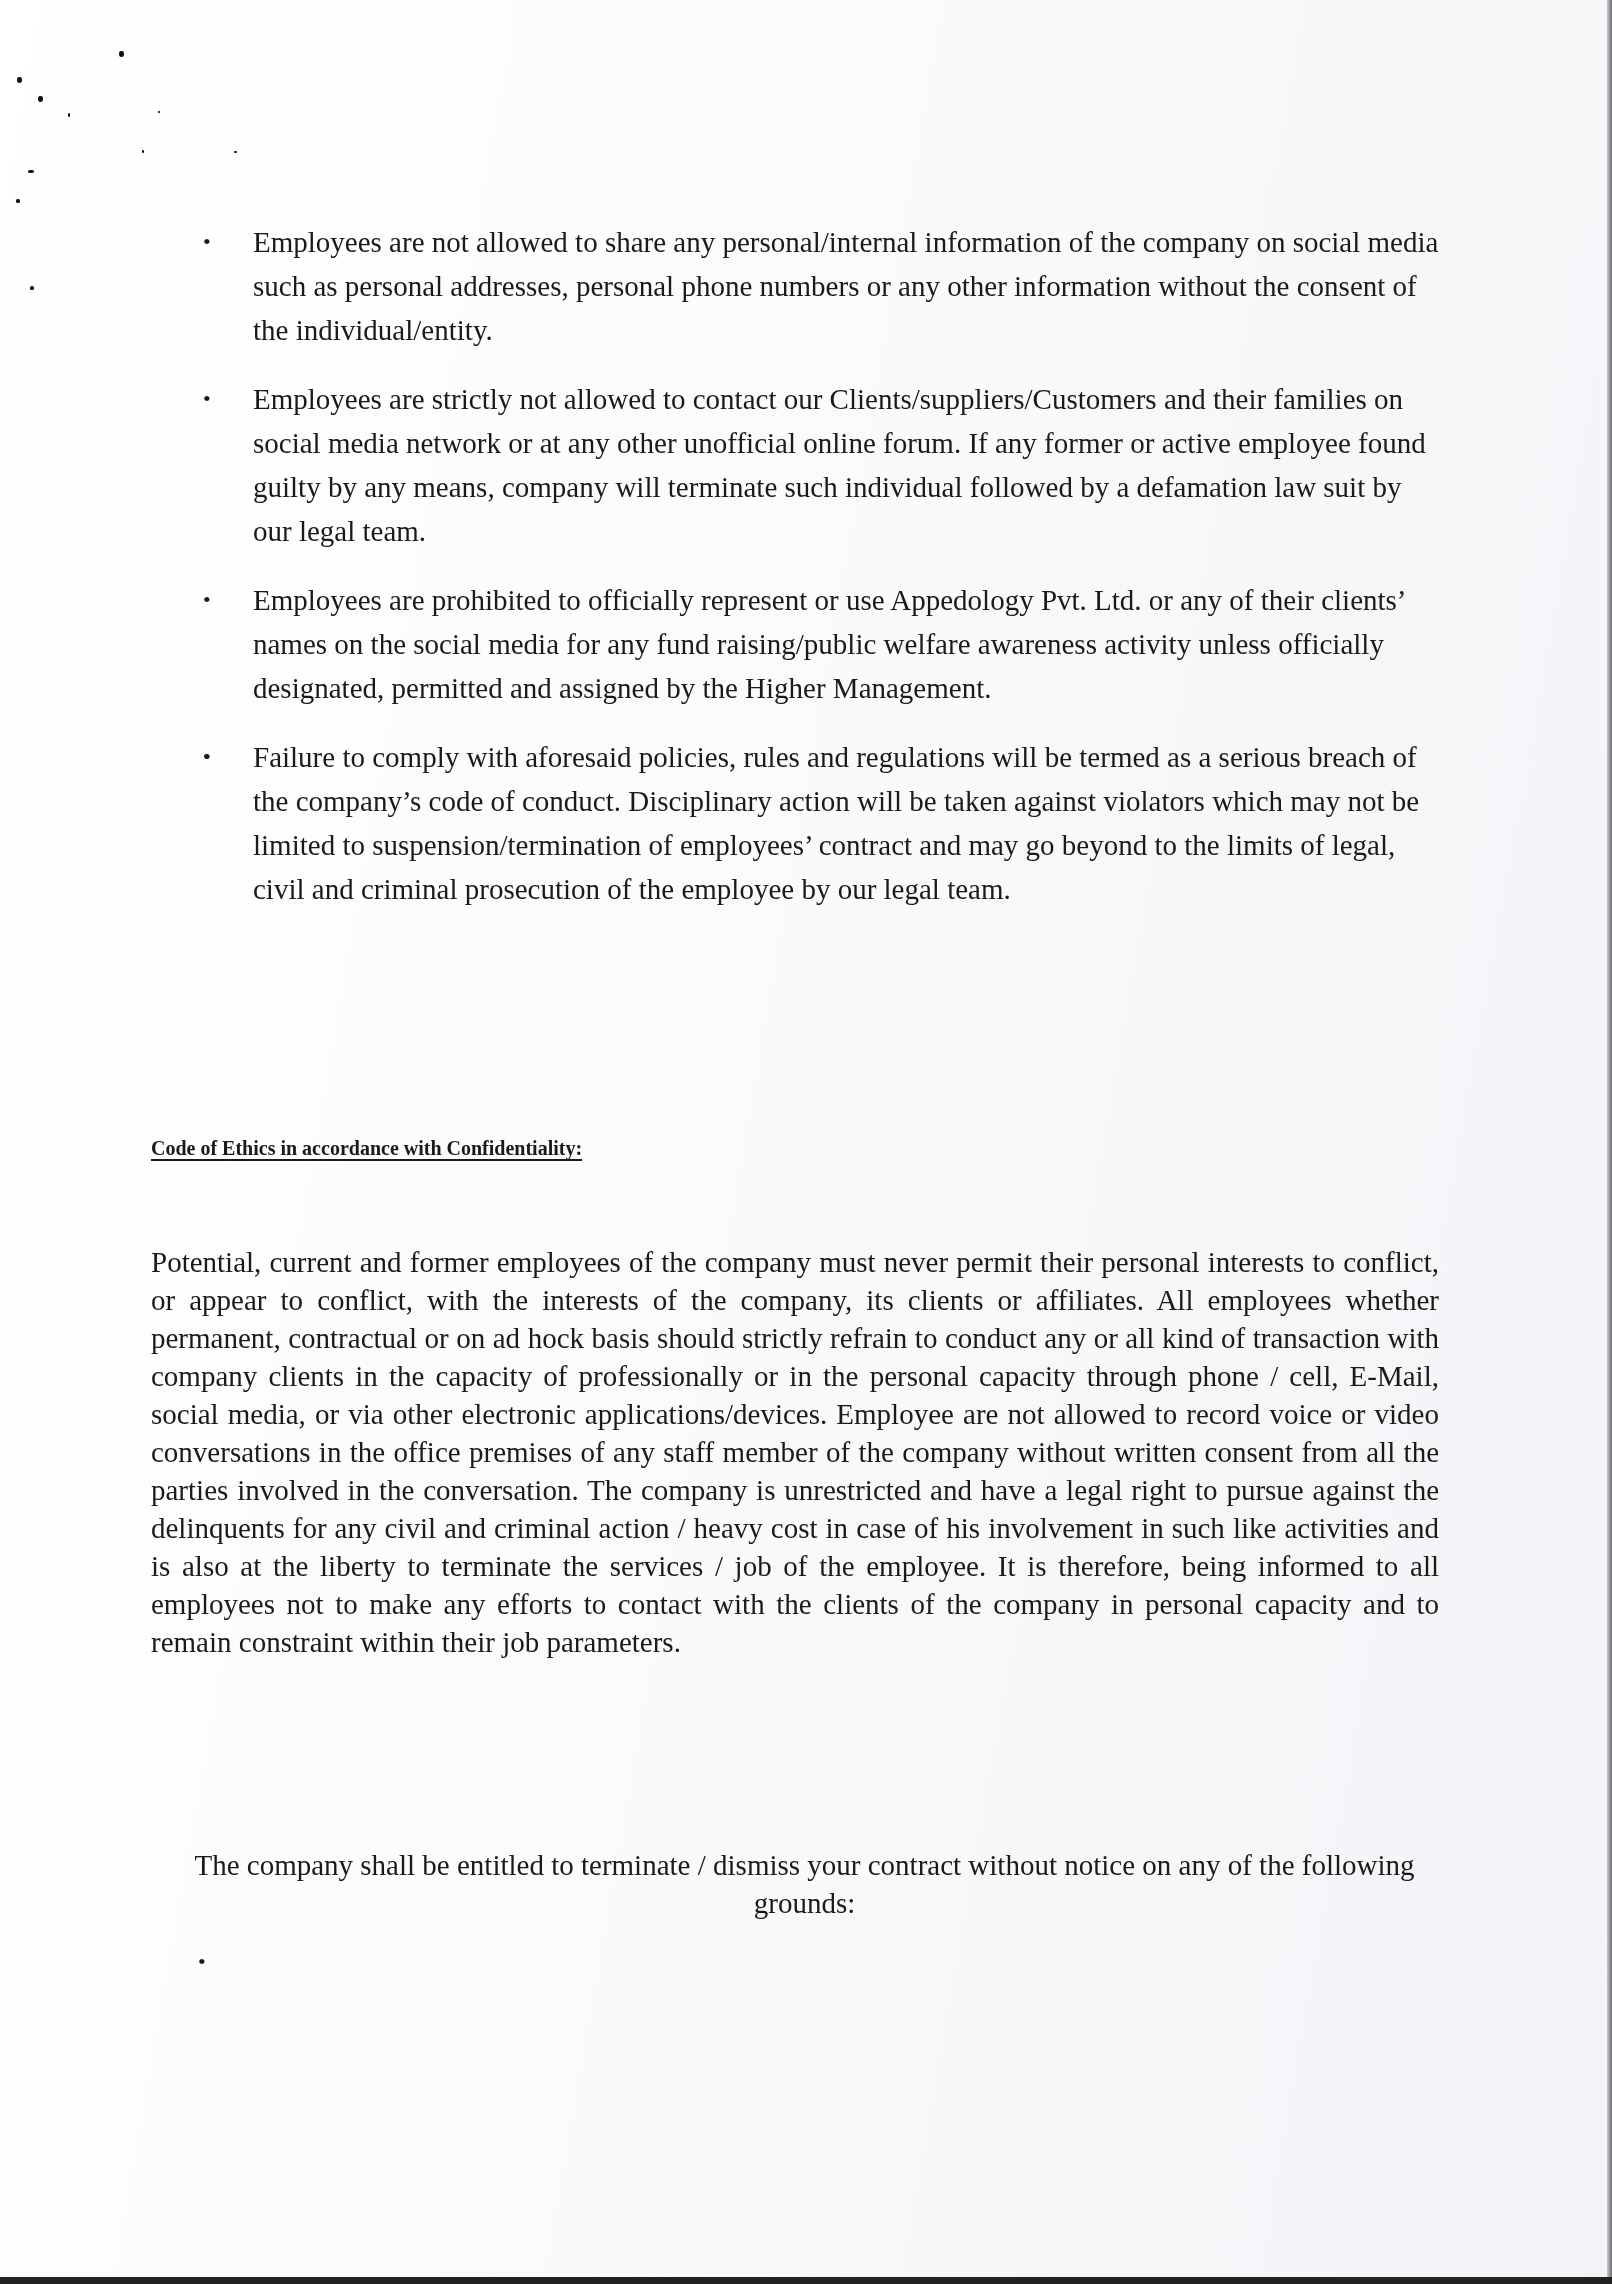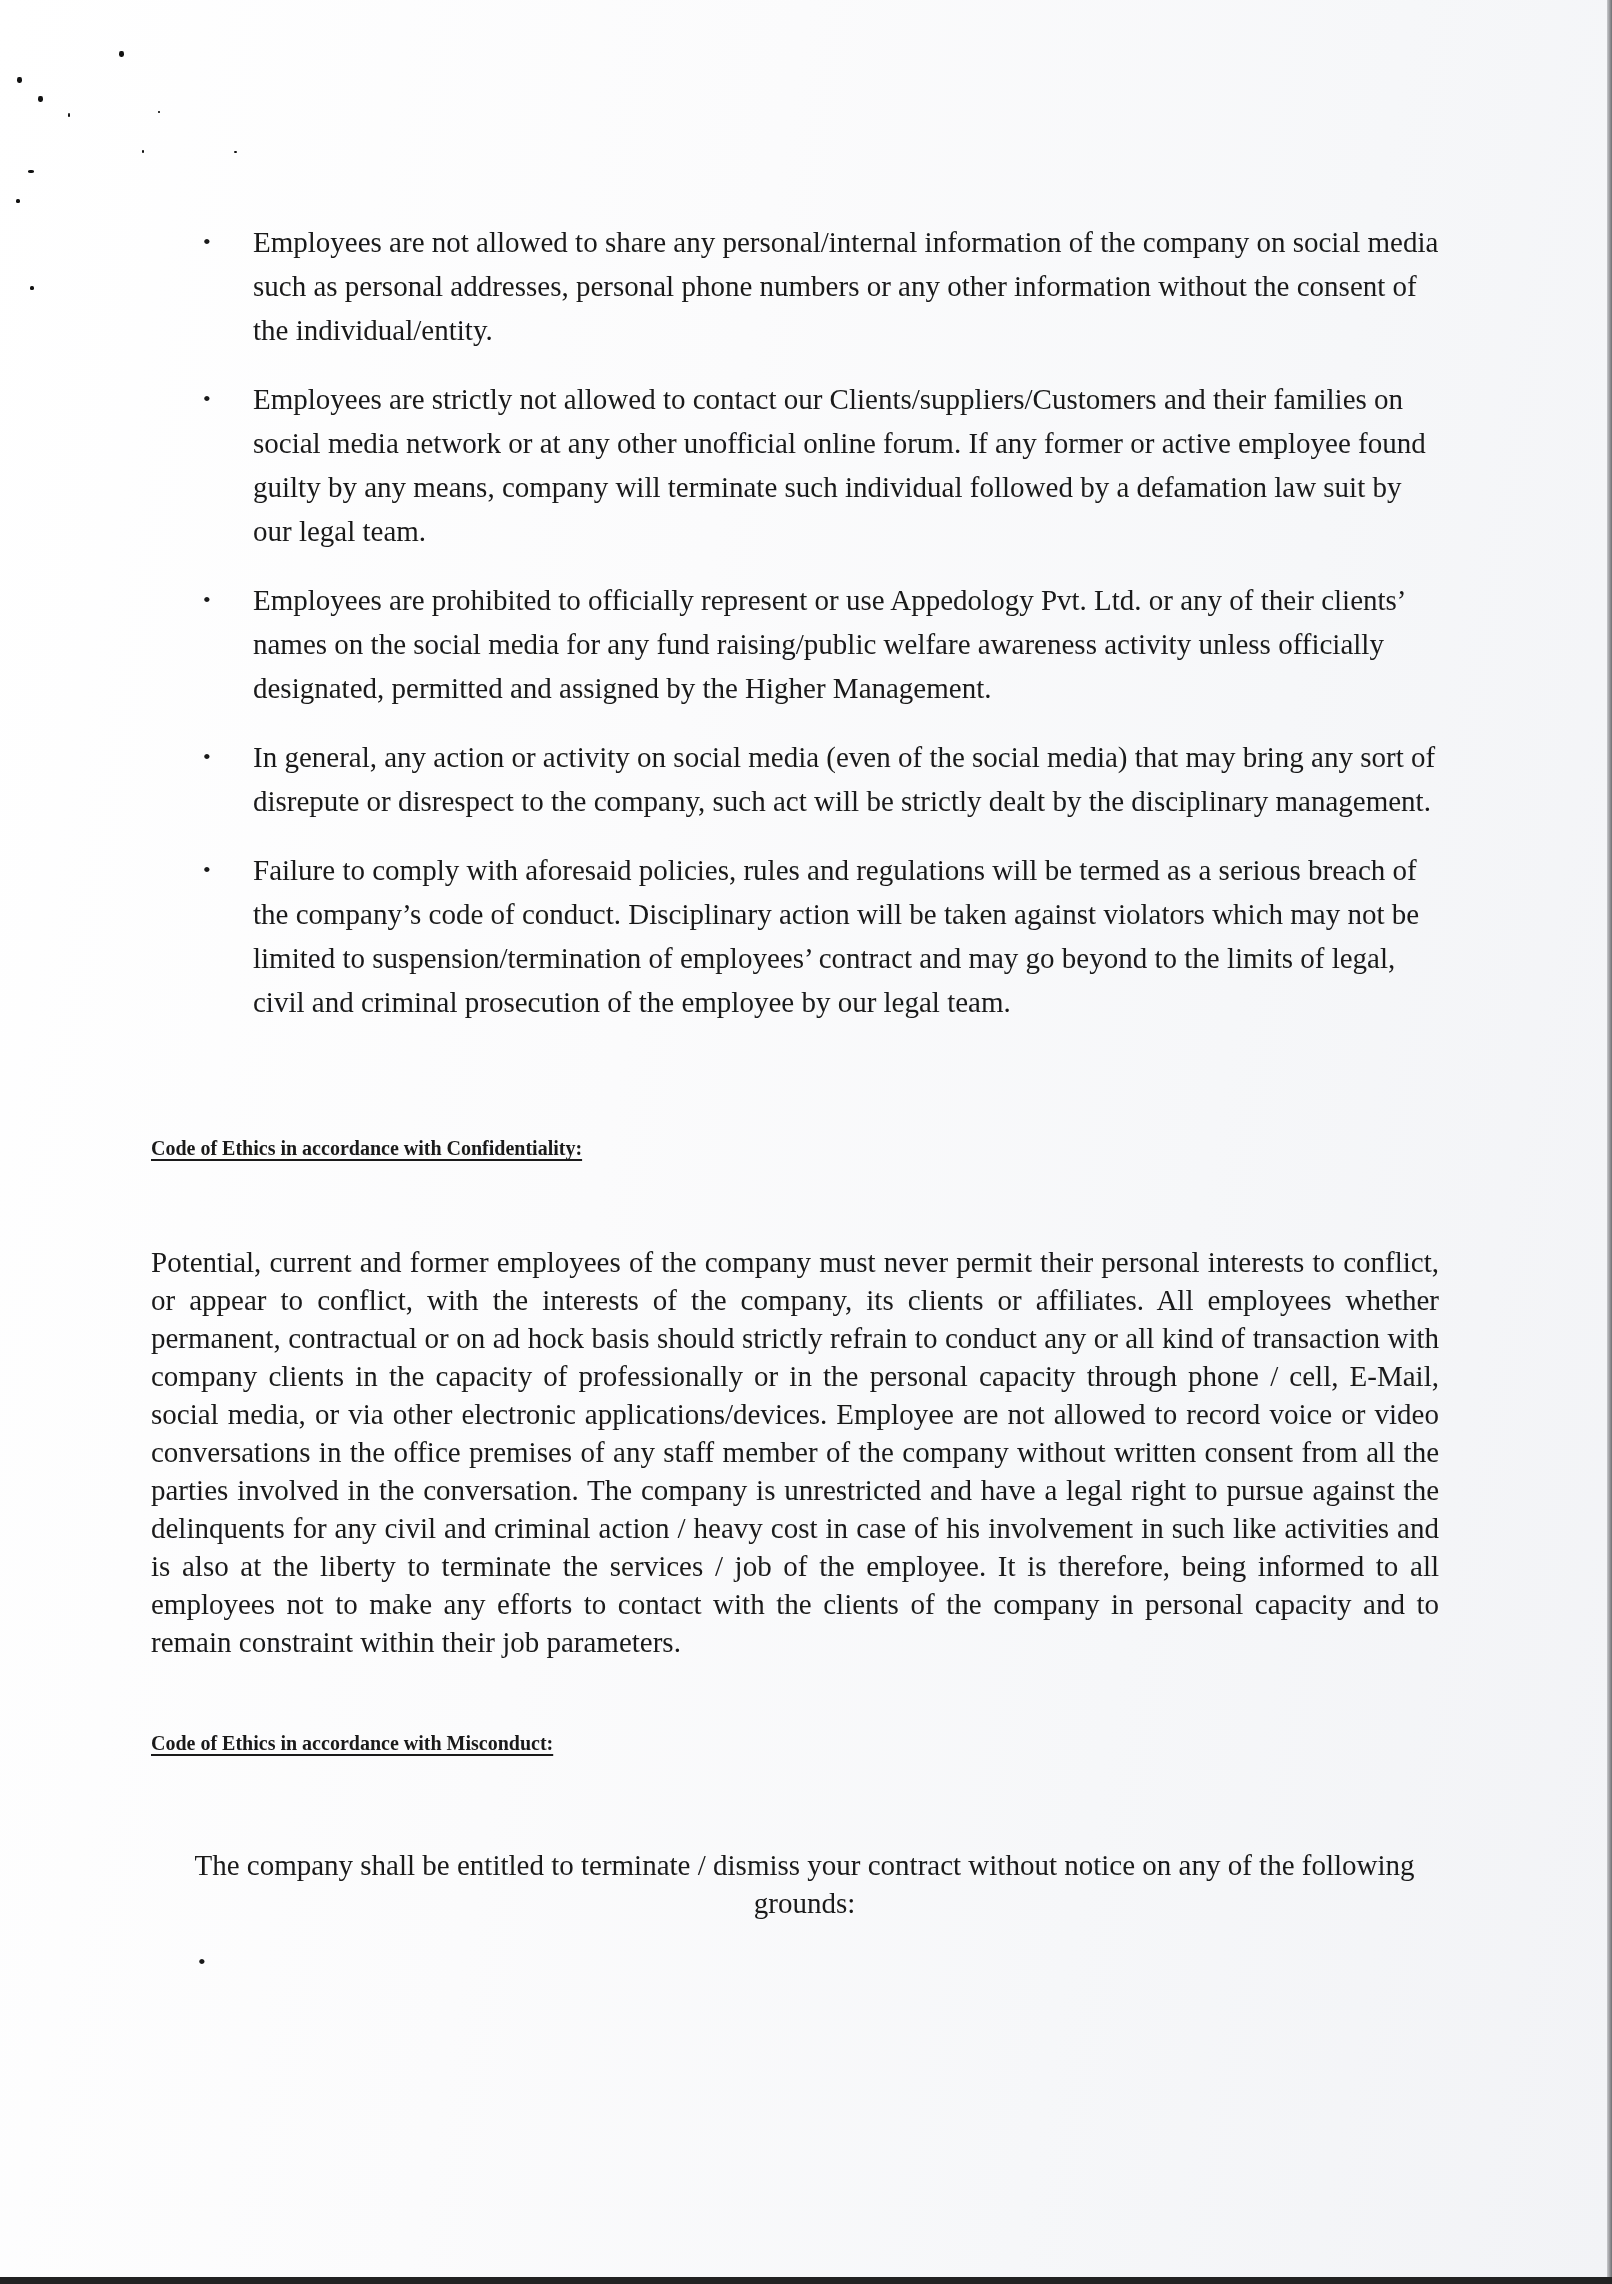--- a/index.html
+++ b/index.html
@@ -115,32 +115,30 @@
     <div class="bullet-item">
       <span class="bullet-dot">•</span>
       <span>Employees are strictly not allowed to contact our Clients/suppliers/Customers and their families on social media network or at any other unofficial online forum. If any former or active employee found guilty by any means, company will terminate such individual followed by a defamation law suit by our legal team.</span>
     </div>
     <div class="bullet-item">
       <span class="bullet-dot">•</span>
       <span>Employees are prohibited to officially represent or use Appedology Pvt. Ltd. or any of their clients’ names on the social media for any fund raising/public welfare awareness activity unless officially designated, permitted and assigned by the Higher Management.</span>
     </div>
     <div class="bullet-item">
       <span class="bullet-dot">•</span>
-      <span>In general, any action or activity on social media (even of the social media) that may bring any sort of disrepute or disrespect to the company, such act will be strictly dealt by the disciplinary management.</span>
     </div>
     <div class="bullet-item">
       <span class="bullet-dot">•</span>
       <span>Failure to comply with aforesaid policies, rules and regulations will be termed as a serious breach of the company’s code of conduct. Disciplinary action will be taken against violators which may not be limited to suspension/termination of employees’ contract and may go beyond to the limits of legal, civil and criminal prosecution of the employee by our legal team.</span>
     </div>
   </div>
 
   <div class="heading h1">Code of Ethics in accordance with Confidentiality:</div>
   <div class="para p1">Potential, current and former employees of the company must never permit their personal interests to conflict, or appear to conflict, with the interests of the company, its clients or affiliates. All employees whether permanent, contractual or on ad hock basis should strictly refrain to conduct any or all kind of transaction with company clients in the capacity of professionally or in the personal capacity through phone / cell, E-Mail, social media, or via other electronic applications/devices. Employee are not allowed to record voice or video conversations in the office premises of any staff member of the company without written consent from all the parties involved in the conversation. The company is unrestricted and have a legal right to pursue against the delinquents for any civil and criminal action / heavy cost in case of his involvement in such like activities and is also at the liberty to terminate the services / job of the employee. It is therefore, being informed to all employees not to make any efforts to contact with the clients of the company in personal capacity and to remain constraint within their job parameters.</div>
 
-  <div class="heading h2">Code of Ethics in accordance with Misconduct:</div>
   <div class="para p2">The company shall be entitled to terminate / dismiss your contract without notice on any of the following grounds:</div>
   <div class="last-bullet">
     <span class="bullet-dot">•</span>
   </div>
 </div>
 
 <div class="right-edge"></div>
 <div class="bottom-edge"></div>
 
 

